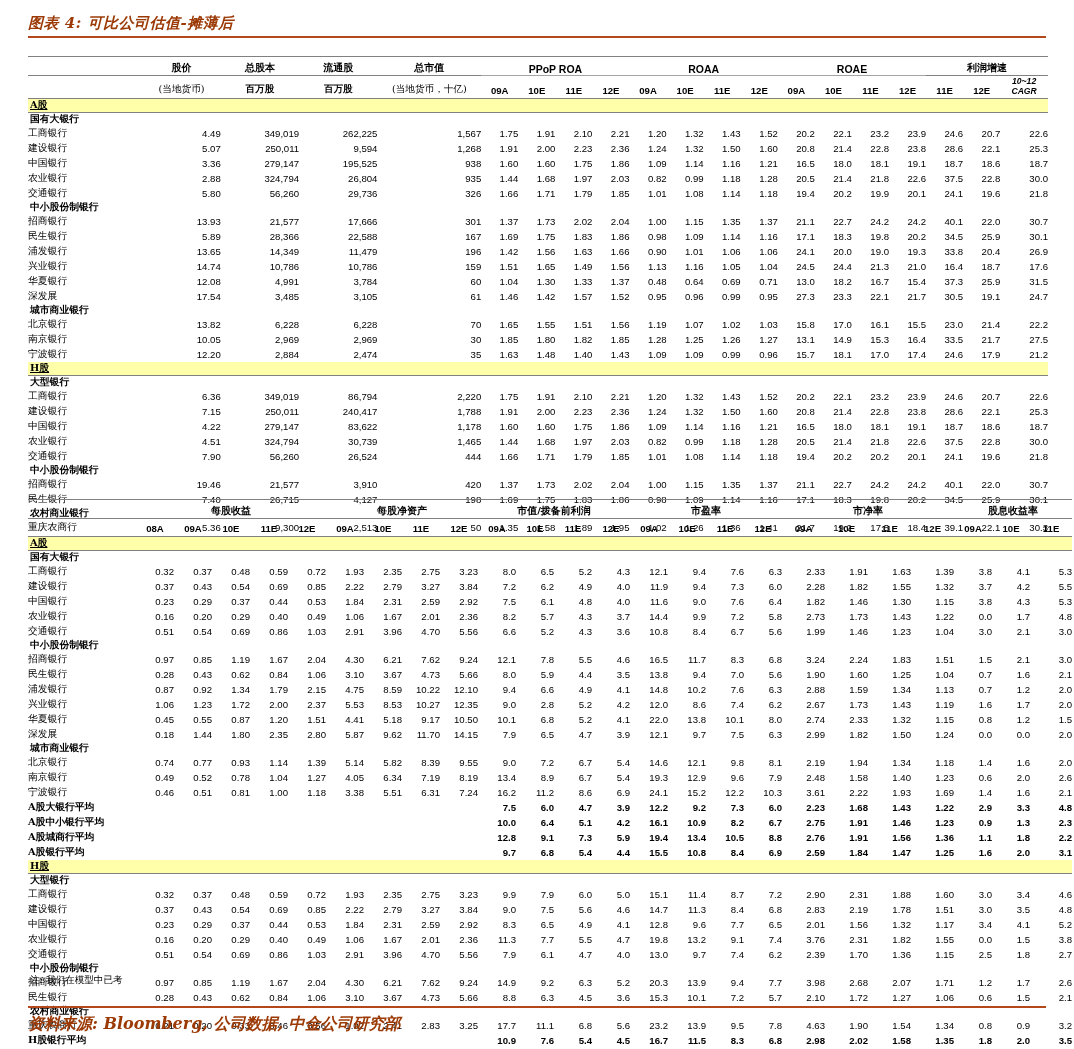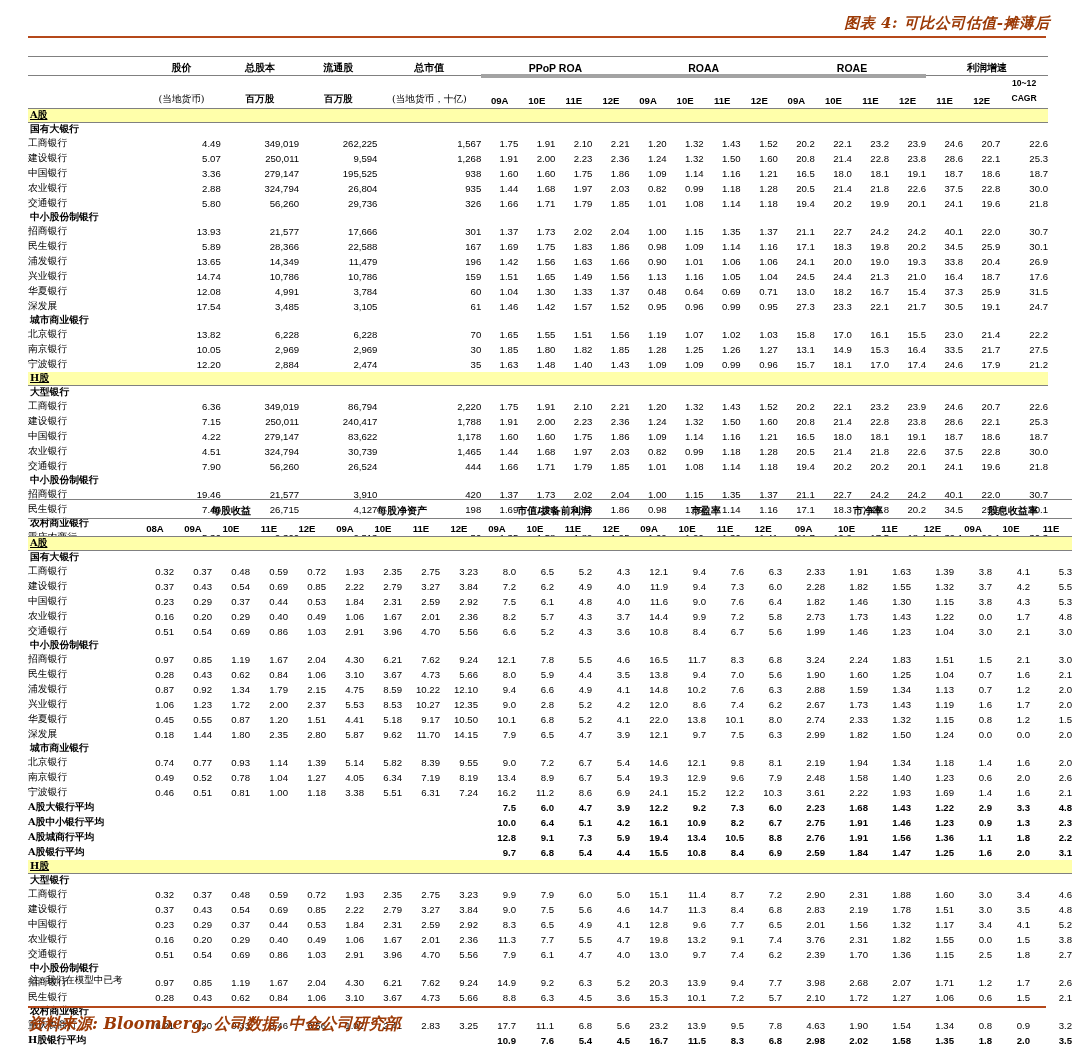--- a/index.html
+++ b/index.html
@@ -10,21 +10,21 @@
     font-family: "Liberation Sans", sans-serif;
   }
   #page {
     position: relative;
     width: 1074px; height: 1049px;
     background: #ffffff;
     overflow: hidden;
   }
 
   
-  .title-wrap { position: absolute; left: 28px; top: 14px; width: 1022px; text-align: right; }
+  .title-wrap { position: absolute; left: 28px; top: 14px; width: 1022px; }
   .title-text {
     font-family: "DejaVu Serif", serif;
     font-style: italic;
     font-weight: bold;
     font-size: 15px;
     color: #9c3a06;
     letter-spacing: 0.5px;
     line-height: 19px;
     white-space: nowrap;
   }
@@ -76,39 +76,40 @@
     padding-bottom: 1px;
     border-bottom: 1px solid #808080;
   }
   .grp-head-en {
     text-align: center;
     font-family: "Liberation Sans", sans-serif;
     font-weight: bold;
     font-size: 10.5px;
     color: #000;
     padding-bottom: 1px;
-    border-bottom: 4px solid #a3a3a3;
+    border-bottom: 1px solid #a3a3a3;
   }
   .grp-blank { border-bottom: 1px solid #808080; }
   .unit-cell {
     text-align: center;
     font-family: "DejaVu Serif", serif;
     font-size: 9.6px;
     color: #000;
   }
   .sub-cell {
     text-align: center;
     font-family: "Liberation Sans", sans-serif;
     font-weight: bold;
     font-size: 9.6px;
     color: #000;
   }
   .sub-cell.two-line {
-    line-height: 15px;
+    line-height: 10px;
     font-size: 8.6px;
+    font-style: italic;
   }
   .topline td { border-top: 1px solid #808080; }
   .botline td { border-bottom: 1px solid #808080; }
 
   .sec-band td {
     background: #ffffaa;
     font-family: "DejaVu Serif", serif;
     font-weight: bold;
     font-size: 9.8px;
     color: #000;

